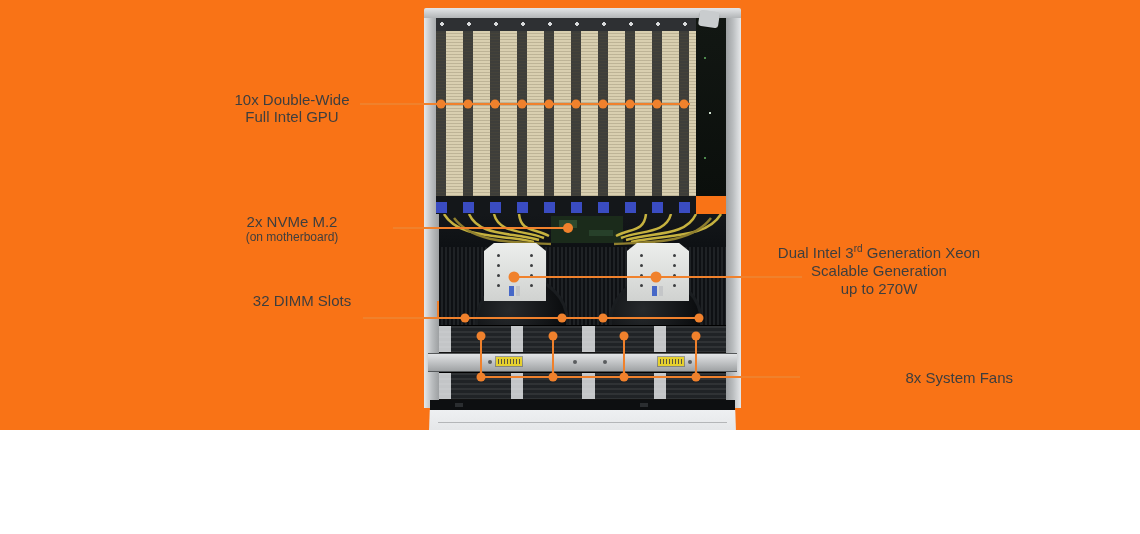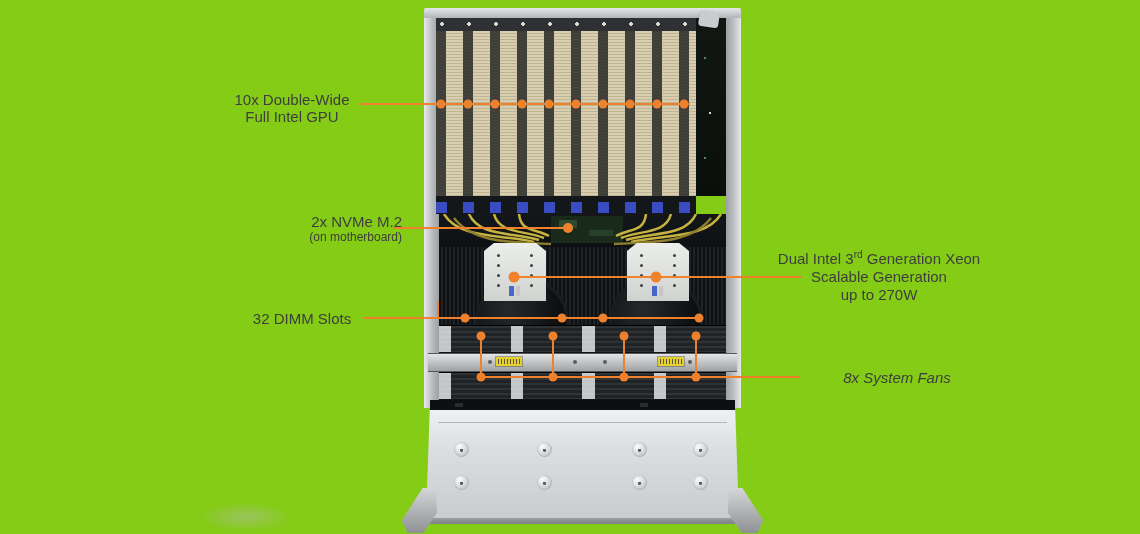--- a/index.html
+++ b/index.html
@@ -1,17 +1,17 @@
 <!DOCTYPE html>
 <html><head>
 <meta charset="utf-8">
 <style>
   html,body{margin:0;padding:0;background:#ffffff;}
   #canvas{
-    position:relative;width:1140px;height:534px;background:#84cc16;
+    position:relative;width:1140px;height:430px;background:#f97316;
     font-family:"Liberation Sans",sans-serif;overflow:hidden;
   }
   .abs{position:absolute;}
 
   
   #top-rail{left:424px;top:8px;width:317px;height:12px;
     background:linear-gradient(180deg,#e4e6e8,#a9acae);border-radius:2px 2px 0 0;}
   #rail-left{left:424px;top:18px;width:15px;height:390px;
     background:linear-gradient(90deg,#e6e8ea,#b9bcbe 55%,#9da0a2);}
   #rail-right{left:726px;top:18px;width:15px;height:390px;
@@ -96,25 +96,25 @@
   #foot-left{left:401px;clip-path:polygon(98% 0,100% 55%,62% 100%,18% 100%,2% 72%,60% 0);}
   #foot-right{left:728px;clip-path:polygon(2% 0,40% 0,98% 72%,82% 100%,38% 100%,0 55%);}
 
   #watermark-smudge{left:198px;top:502px;width:95px;height:30px;filter:blur(1px);
     background:radial-gradient(ellipse at center,rgba(185,185,185,.45),rgba(185,185,185,0) 70%);}
 
   
   .callout{position:absolute;color:#3e3e3e;font-size:15px;line-height:17px;text-align:center;}
   .callout .small{font-size:12px;line-height:15px;display:block;}
   #callout-gpu{left:212px;top:91px;width:160px;}
-  #callout-nvme{left:242px;top:213px;width:160px;text-align:right;}
-  #callout-dimm{left:232px;top:310px;width:140px;}
-  #callout-cpu{left:764px;top:250px;width:230px;line-height:18px;}
+  #callout-nvme{left:212px;top:213px;width:160px;}
+  #callout-dimm{left:232px;top:292px;width:140px;}
+  #callout-cpu{left:764px;top:244px;width:230px;line-height:18px;}
   #callout-cpu sup{font-size:10px;line-height:0;}
-  #callout-fans{left:812px;top:369px;width:170px;text-align:center;font-style:italic;}
+  #callout-fans{left:843px;top:369px;width:170px;text-align:right;}
 
   #overlay{left:0;top:0;pointer-events:none;}
   #overlay line{stroke:#f0812c;stroke-width:2;}
   #overlay circle{fill:#f0812c;}
 </style>
 </head>
 <body>
 
 <div id="canvas">
 

